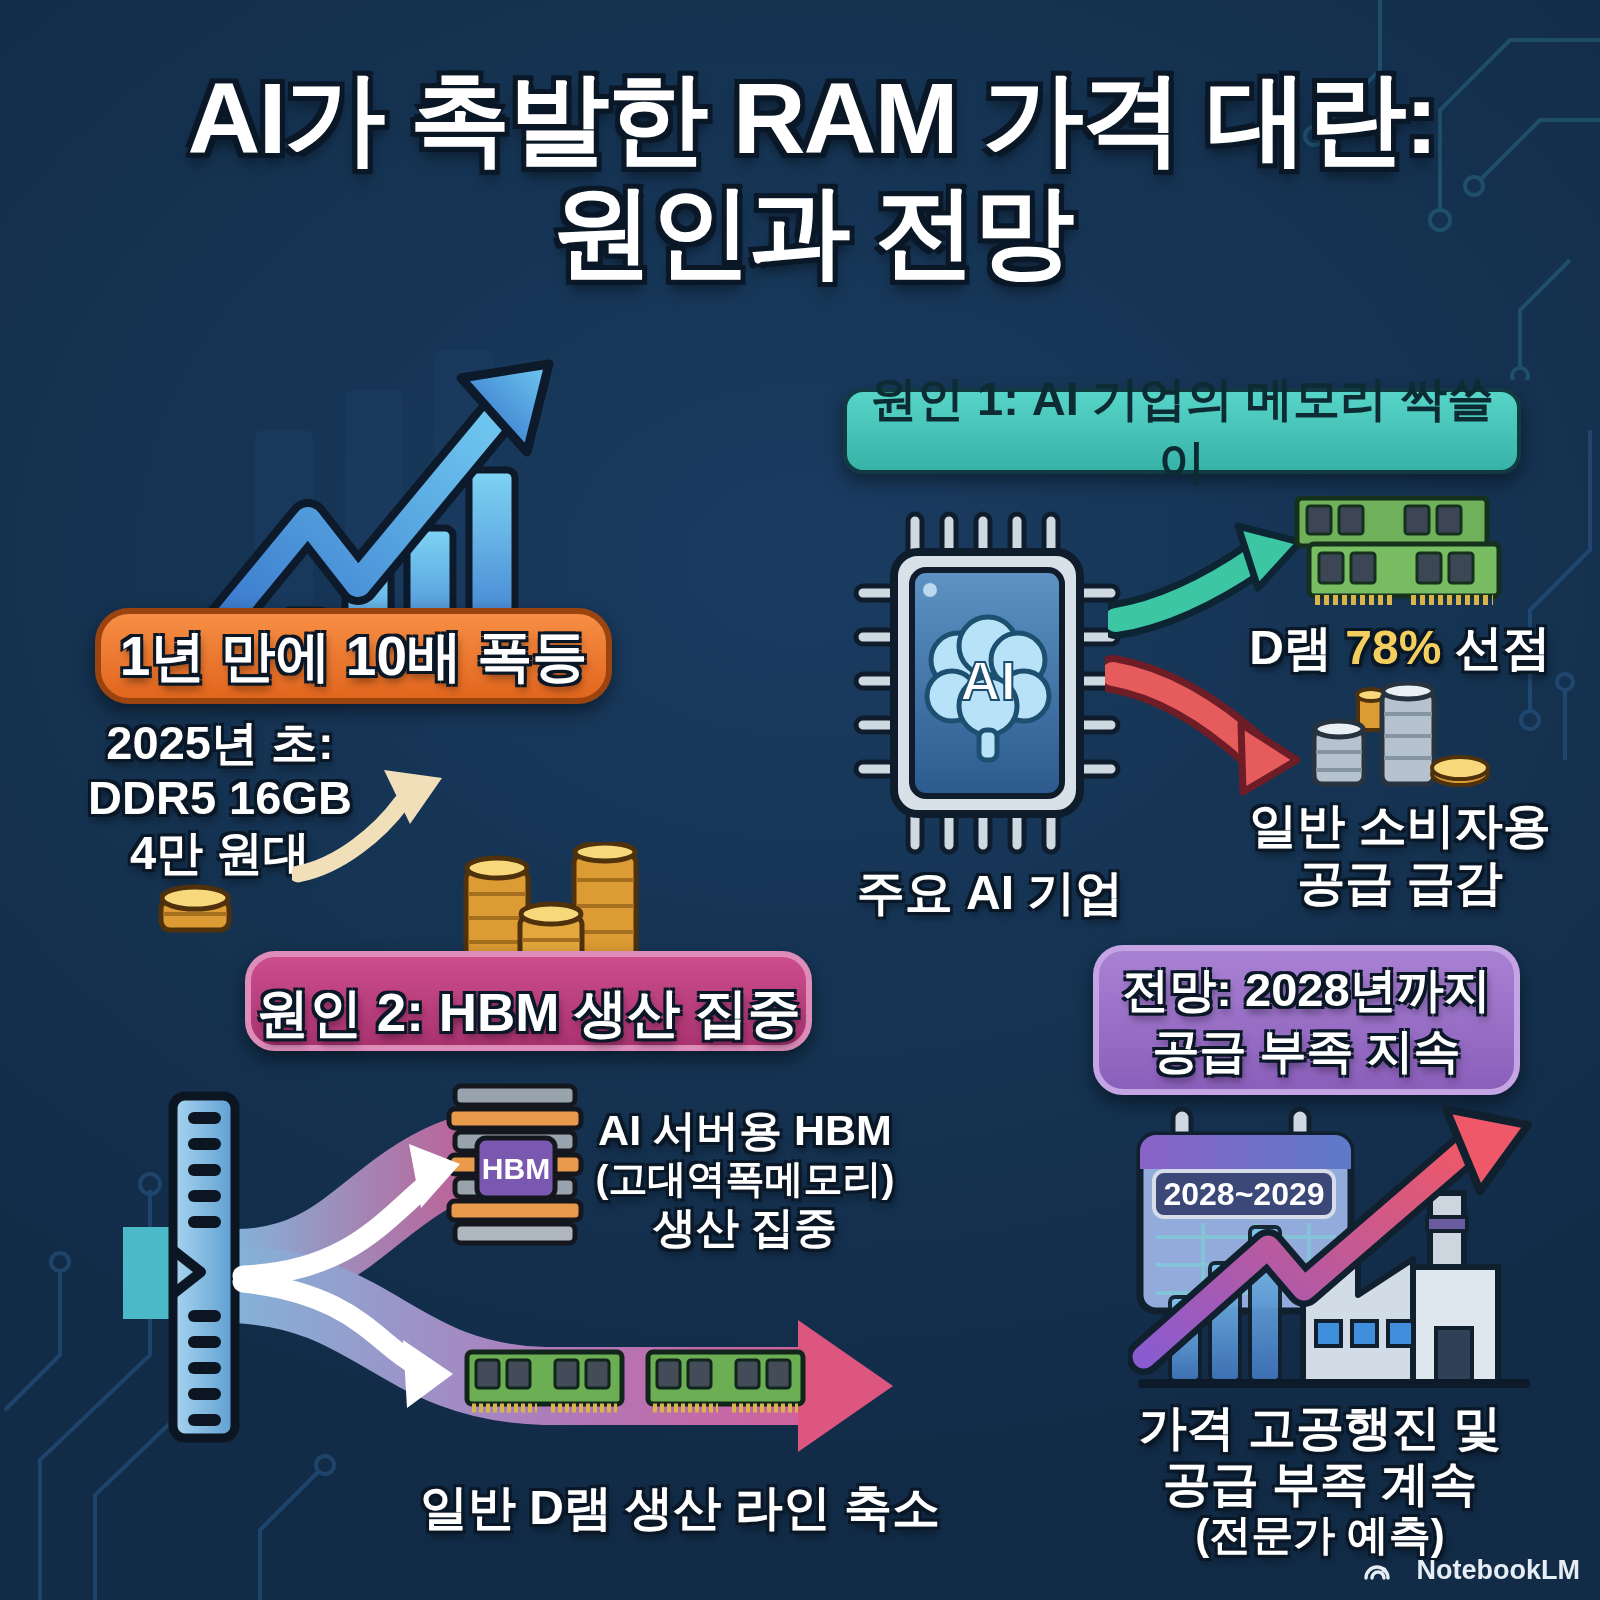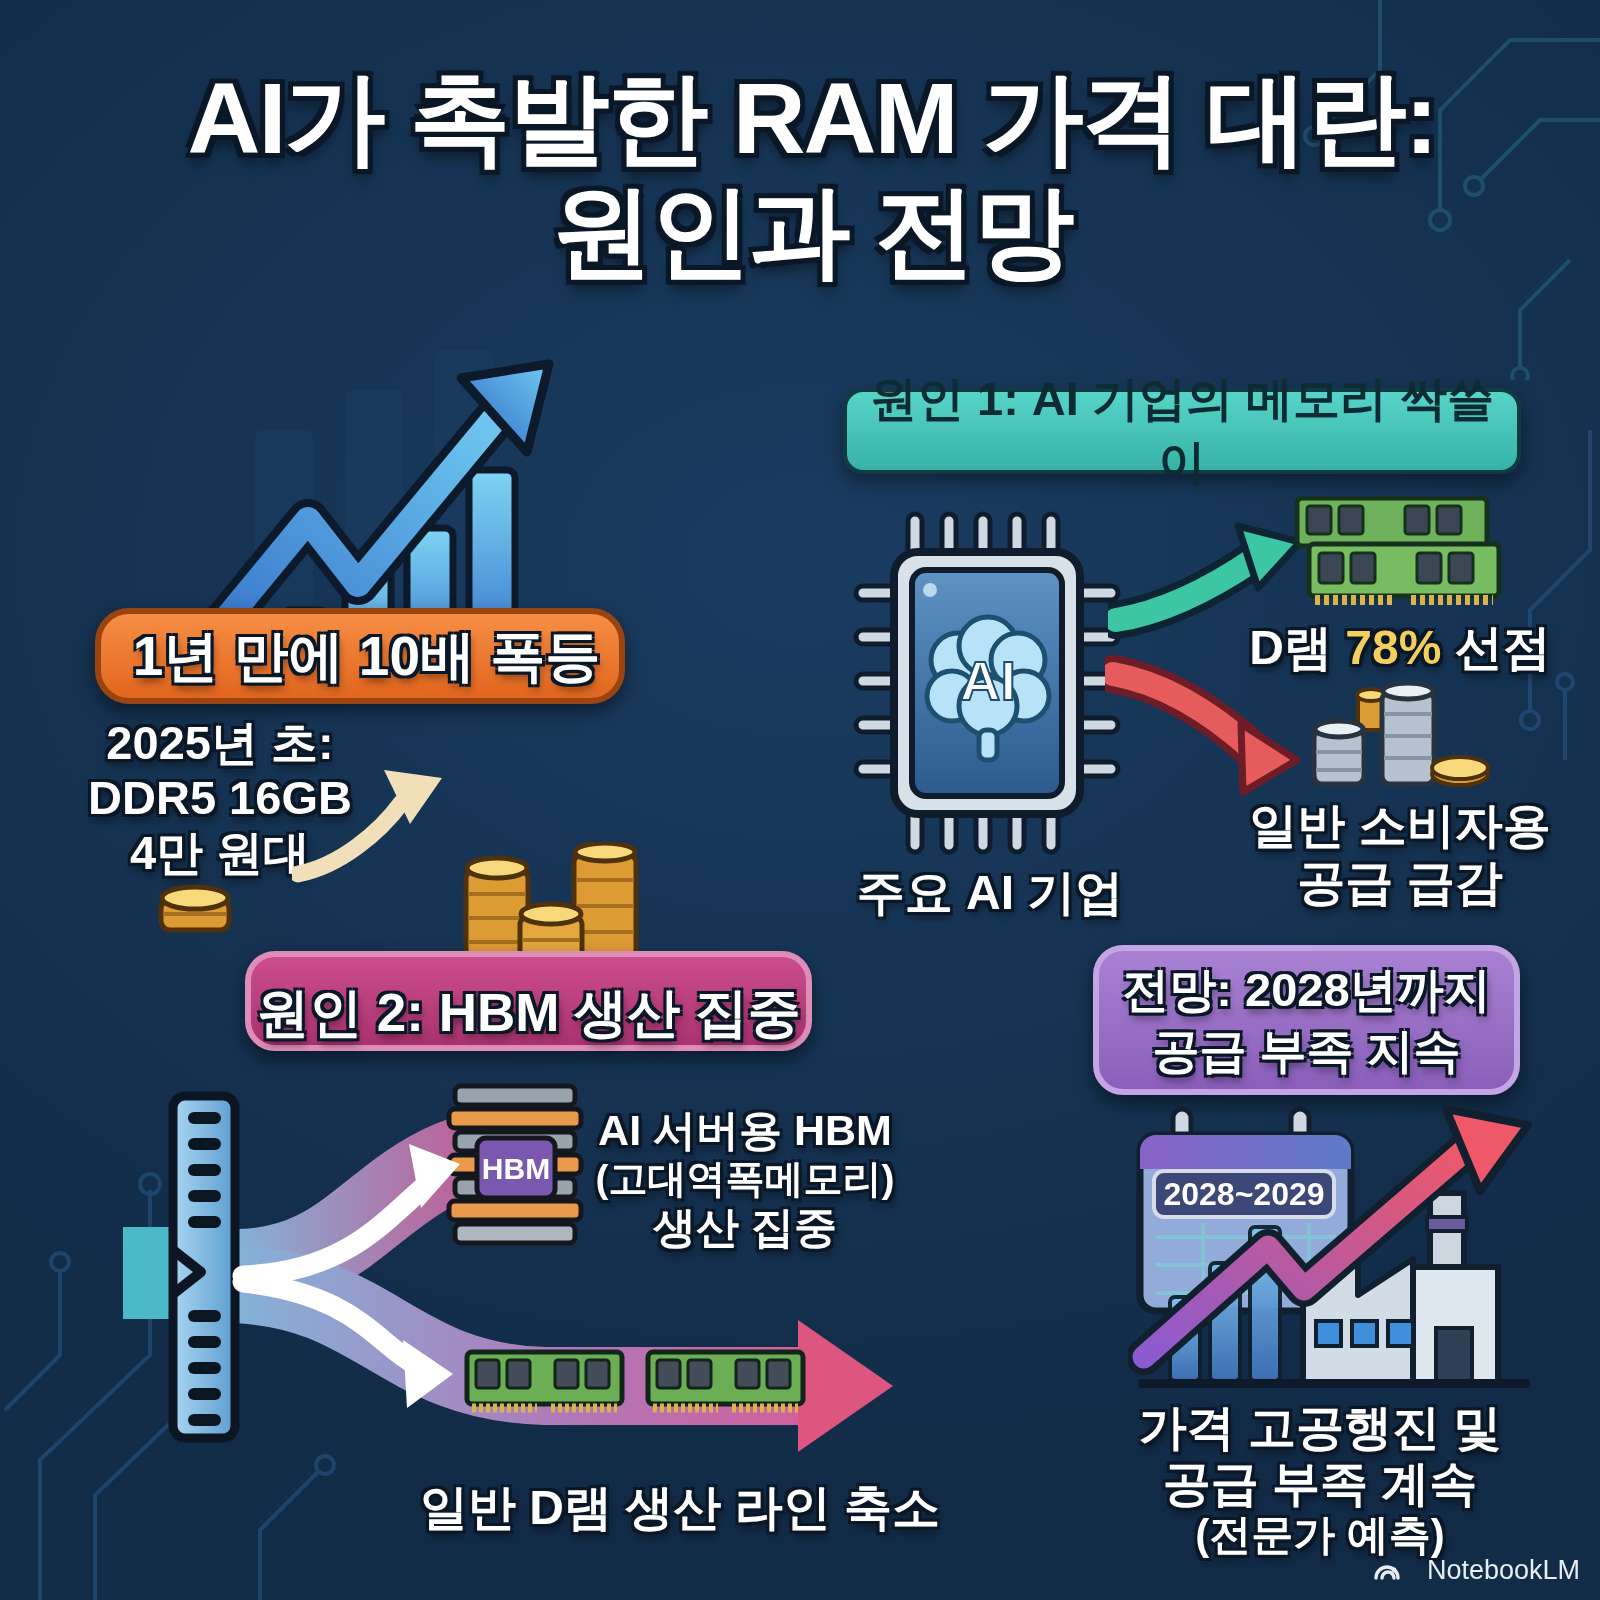--- a/index.html
+++ b/index.html
@@ -15,21 +15,21 @@
   .o{text-shadow:-3px -3px 0 #0a1726, 3px -3px 0 #0a1726, -3px 3px 0 #0a1726, 3px 3px 0 #0a1726, 2px 6px 8px rgba(0,0,0,.5);}
   .o-big{text-shadow:-5px -5px 0 #0a1726, 5px -5px 0 #0a1726, -5px 5px 0 #0a1726, 5px 5px 0 #0a1726, 0 9px 14px rgba(0,0,0,.55);padding-left:12px;}
   .badge{display:flex; align-items:center; justify-content:center; text-align:center;}
   .badge-orange{background:linear-gradient(180deg,#f78e45,#e2661e); border:6px solid #9c4410; border-radius:34px; box-shadow:0 8px 18px rgba(0,0,0,.45);}
   .badge-teal{background:linear-gradient(180deg,#57d4c8,#37b2a7); border:4px solid #123a42; border-radius:20px; box-shadow:0 8px 18px rgba(0,0,0,.4);}
   .badge-magenta{background:linear-gradient(180deg,#cc4d8c,#a93370); border:6px solid #de8cb8; border-radius:30px; box-shadow:0 8px 18px rgba(0,0,0,.45);align-items:flex-end;}
   .badge-purple{background:linear-gradient(180deg,#a981d3,#8a5fba); border:6px solid #c4a4e4; border-radius:30px; box-shadow:0 8px 18px rgba(0,0,0,.45);}
   .gold{color:#f5cf5e;}
   .ink-dark{color:#0d2b33; font-weight:bold; }
   .trace{opacity:.5;}
-  .wm{display:flex; align-items:center; gap:24px; color:#e6edf4; font-weight:normal; font-size:27px;}
+  .wm{display:flex; align-items:center; gap:24px; color:#e6edf4; font-weight:bold; font-size:27px;}
 </style>
 </head>
 <body>
 
 <div id="stage">
 
   <svg class="abs trace" style="left:0;top:1150px" width="340" height="450" viewBox="0 0 340 450">
     <g fill="none" stroke="#2c5c8e" stroke-width="4">
       <path d="M40 450 L40 310 L150 205 L150 40"></path>
         <circle cx="150" cy="34" r="10"></circle>
@@ -88,21 +88,21 @@
       <rect x="262" y="176" width="46" height="162" rx="8" fill="url(#barG)"></rect>
       <rect x="324" y="118" width="46" height="220" rx="8" fill="url(#barG)"></rect>
     </g>
     <g>
       <path d="M28 332 L163 168 L213 232 L352 64" fill="none" stroke="#0c1a2b" stroke-width="42" stroke-linecap="round" stroke-linejoin="round"></path>
       <path d="M28 332 L163 168 L213 232 L352 64" fill="none" stroke="url(#arrG)" stroke-width="26" stroke-linecap="round" stroke-linejoin="round"></path>
       <polygon points="316,26 404,12 382,100" fill="url(#arrG)" stroke="#0c1a2b" stroke-width="9" stroke-linejoin="round"></polygon>
     </g>
   </svg>
 
-  <div class="abs badge badge-orange" style="left:95px;top:608px;width:505px;height:84px;padding-left:13px;">
+  <div class="abs badge badge-orange" style="left:95px;top:608px;width:505px;height:84px;">
     <span class="txt o" style="font-size:55px;">1년 만에 10배 폭등</span>
   </div>
 
   <div class="abs txt o" style="left:50px;top:716px;width:340px;font-size:47px;line-height:1.17;">
     <div>2025년 초:</div>
     <div>DDR5 16GB</div>
     <div>4만 원대</div>
   </div>
 
   <svg class="abs" style="left:292px;top:762px" width="155" height="130" viewBox="0 0 155 130">

